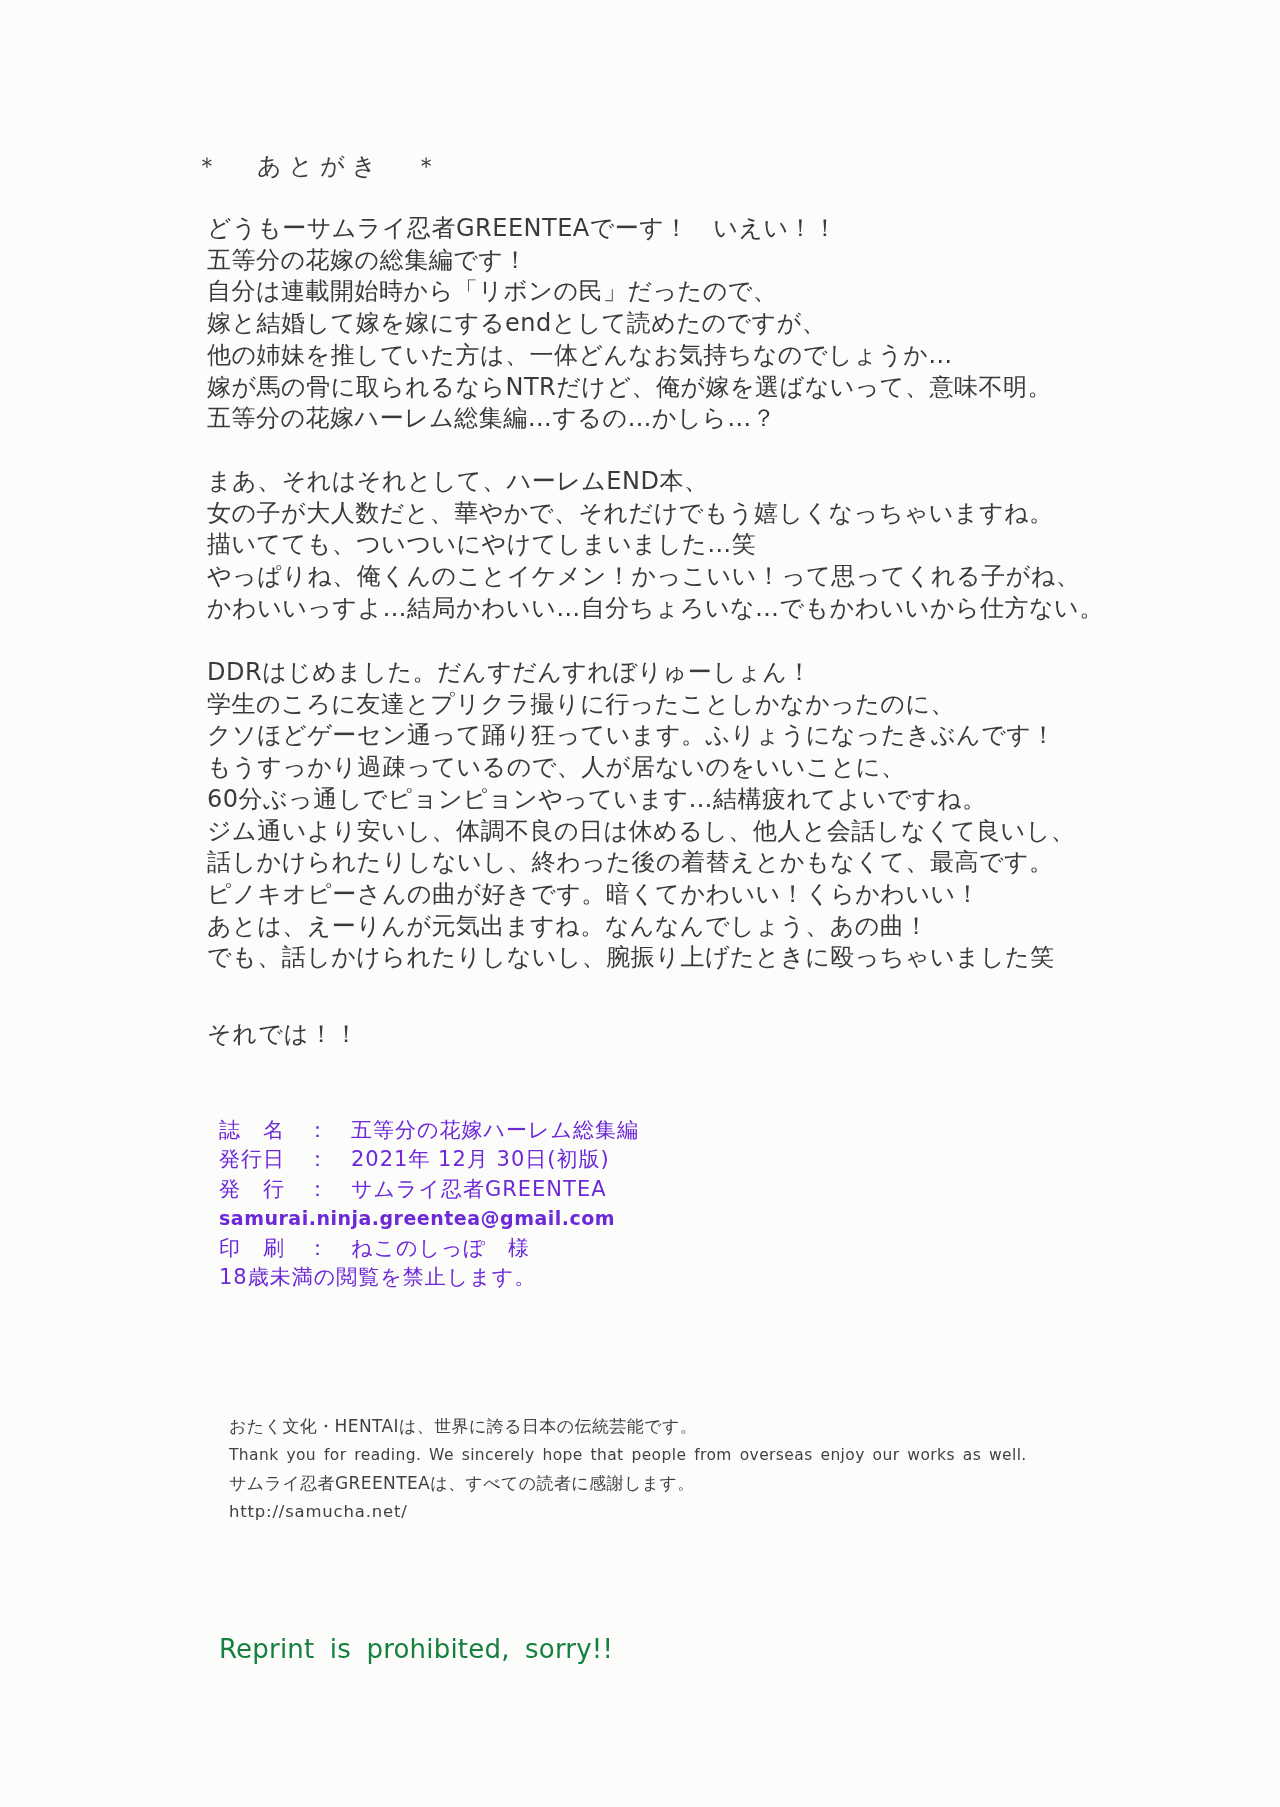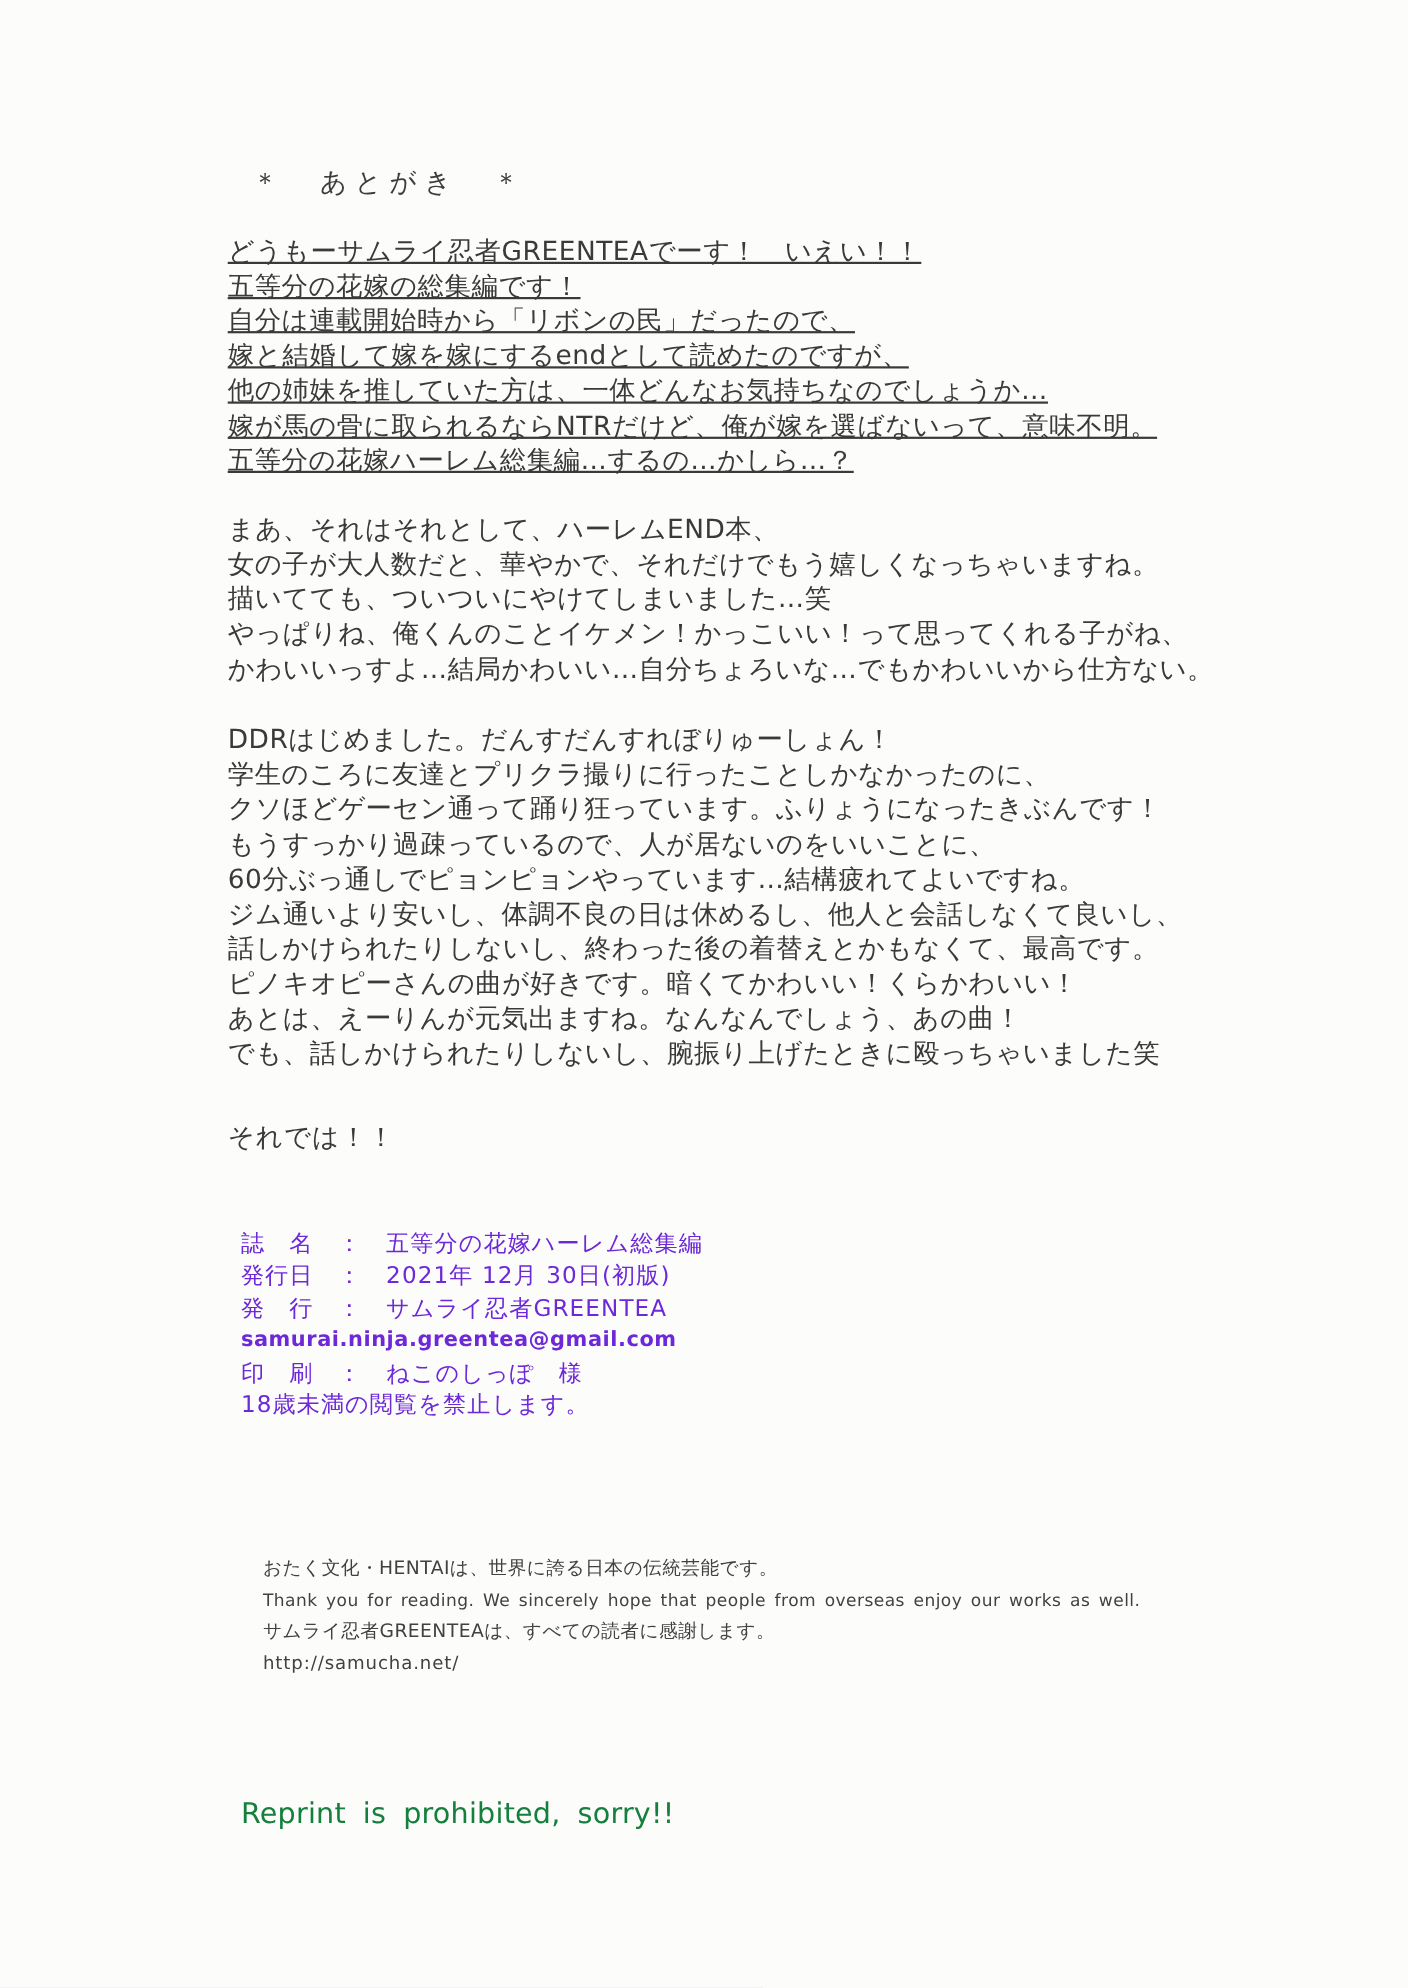--- a/index.html
+++ b/index.html
@@ -12,39 +12,39 @@
     width: 1280px;
     height: 1807px;
     margin: 0 auto;
     background: #fcfcfb;
     color: #3a3a3a;
     font-family: "DejaVu Sans", sans-serif;
     overflow: hidden;
   }
   .title {
     position: absolute;
-    left: 229px;
+    left: 195px;
     top: 150px;
     margin: 0;
     font-size: 24px;
     font-weight: 400;
     letter-spacing: 7px;
     color: #3d3d3d;
   }
   .para {
     position: absolute;
     left: 207px;
   }
   .para .line {
     font-size: 24px;
     line-height: 31.7px;
     letter-spacing: 0.5px;
     white-space: pre;
   }
-  .p1 { top: 213px; text-decoration: underline; }
+  .p1 { top: 213px; }
   .p2 { top: 466px; }
   .p3 { top: 657px; }
   .closing {
     position: absolute;
     left: 207px;
     top: 1018px;
     font-size: 24px;
     letter-spacing: 1px;
     white-space: pre;
   }
@@ -60,21 +60,21 @@
     white-space: pre;
     color: #6d28d9;
   }
   .colophon .email {
     font-size: 19px;
     letter-spacing: 0.5px;
     font-weight: bold;
   }
   .notes {
     position: absolute;
-    left: 239px;
+    left: 229px;
     top: 1412px;
   }
   .notes .line {
     font-size: 17px;
     line-height: 28.5px;
     letter-spacing: 0.4px;
     white-space: pre;
     color: #414141;
   }
   .notes .latin {

